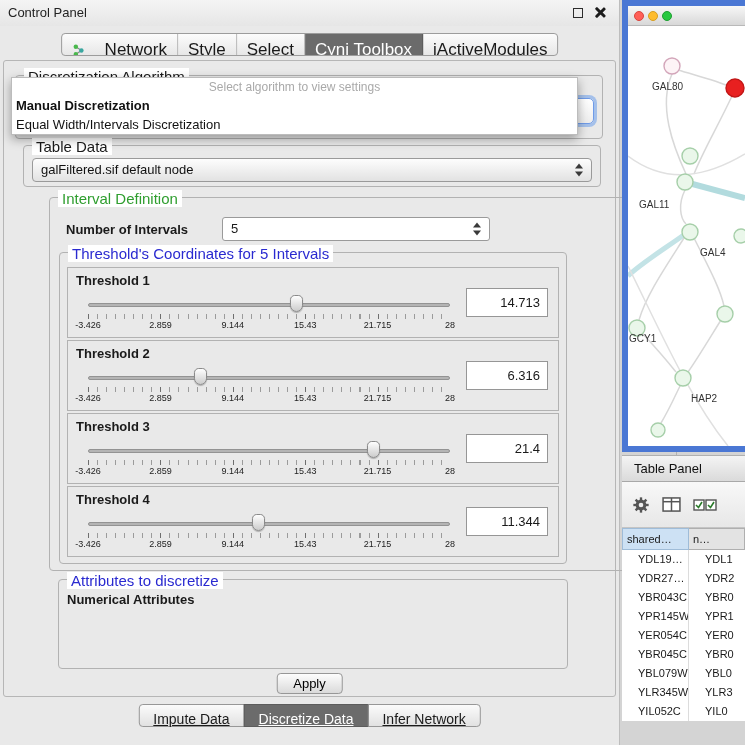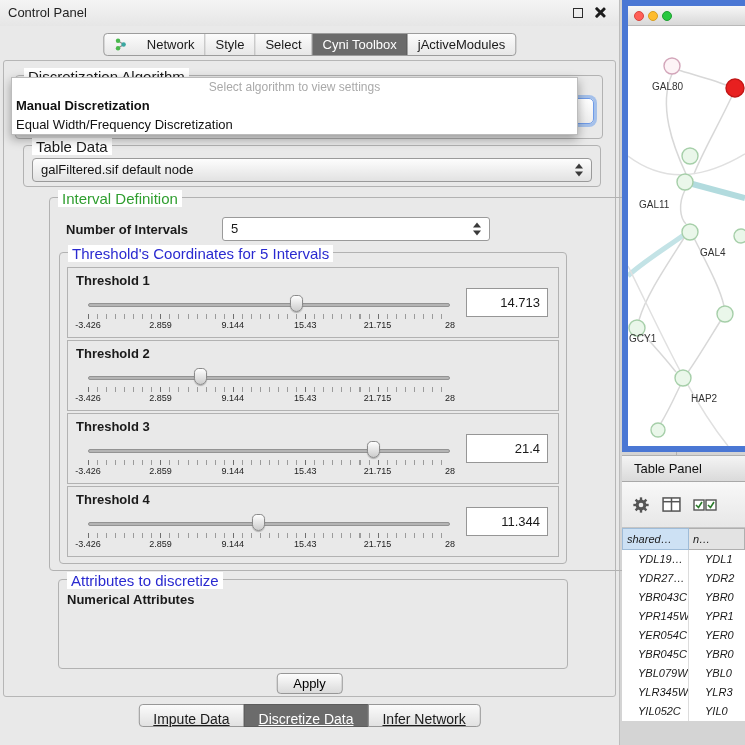--- a/index.html
+++ b/index.html
@@ -16,21 +16,21 @@
   .close-icon { position: absolute; right: 13px; top: 6px; width: 13px; height: 13px; }
   .close-icon::before, .close-icon::after { content: ""; position: absolute; left: 5.5px; top: 0;
     width: 2.6px; height: 13px; background: #1c1c1c; border-radius: 1px; }
   .close-icon::before { transform: rotate(45deg); }
   .close-icon::after  { transform: rotate(-45deg); }
 
   
   .top-tabs { position: absolute; top: 33px; left: 50%; transform: translateX(-50%);
     display: flex; height: 23px; border: 1px solid #9c9c9c; border-radius: 4px;
     background: linear-gradient(#fcfcfc, #e7e7e7); overflow: hidden; }
-  .tab { display: flex; align-items: center; gap: 20px; padding: 10px 10px; font-size: 13px;
+  .tab { display: flex; align-items: center; gap: 20px; padding: 16px 10px; font-size: 17px;
     border-right: 1px solid #b8b8b8; white-space: nowrap; cursor: default; }
   .tab:last-child { border-right: none; }
   .tab.active { background: #6b6b6b; color: #fff; border-color: #5c5c5c; }
 
   
   .content-panel { position: absolute; left: 3px; top: 60px; width: 613px; height: 637px;
     border: 1px solid #b6b6b6; border-radius: 3px; background: #e9e9e9; }
 
   .group { position: absolute; border: 1px solid #b2b2b2; border-radius: 4px; }
   .gtitle { position: absolute; top: -8px; left: 8px; background: #ffffff; padding: 0 4px;
@@ -121,21 +121,21 @@
   .light { position: absolute; top: 5px; width: 10px; height: 10px; border-radius: 50%; }
   .light.red    { left: 6px;  background: #ff5f57; border: 1px solid #d9453e; }
   .light.yellow { left: 20px; background: #febc2e; border: 1px solid #d69e21; }
   .light.green  { left: 34px; background: #28c840; border: 1px solid #1e9e32; }
   .nw-canvas { position: absolute; left: 0; top: 20px; right: 0; bottom: 0; background: #fff; overflow: hidden; }
   .nw-canvas svg { width: 117px; height: 420px; display: block; }
 
   .table-panel-header { position: absolute; left: 622px; top: 455px; width: 123px; height: 27px;
     background: linear-gradient(#f4f4f4, #dadada); border-top: 1px solid #b0b0b0; border-bottom: 1px solid #a8a8a8;
     font-size: 13px; line-height: 25px; padding-left: 12px; color: #111; }
-  .table-panel { position: absolute; left: 622px; top: 482px; width: 123px; height: 208px; background: #e9e9e9; font-style: italic; }
+  .table-panel { position: absolute; left: 622px; top: 482px; width: 123px; height: 208px; background: #e9e9e9; }
   .tp-toolbar { height: 46px; background: linear-gradient(#f8f8f8, #e7e7e7); border-bottom: 1px solid #c4c4c4;
     display: flex; align-items: center; padding-left: 10px; gap: 12px; }
   .tool-icon { display: block; }
   .tp-header { display: flex; height: 22px; }
   .hcell { font-size: 11px; line-height: 20px; padding-left: 4px; border: 1px solid #afafaf;
     overflow: hidden; white-space: nowrap; }
   .hcell.c0 { width: 67px; background: #cde1f4; border-color: #9fbcd8; }
   .hcell.c1 { flex: 1; background: #e3e3e3; border-left: none; }
   .table-body { background: #fff; }
   .trow { display: flex; height: 19px; background: #fff; }
@@ -181,21 +181,21 @@
   <div class="content-panel">
 
     <div class="group discretization-group">
       <span class="gtitle">Discretization Algorithm</span>
       <div class="algo-combo"></div>
     </div>
 
     <div class="algo-popup">
       <div class="popup-placeholder">Select algorithm to view settings</div>
       <div class="popup-opt bold">Manual Discretization</div>
-      <div class="popup-opt">Equal Width/Frequency Discretization</div>
+      <div class="popup-opt">Equal Width/Intervals Discretization</div>
     </div>
 
     <div class="group table-data-group">
       <span class="gtitle">Table Data</span>
       <div class="combo">
         <span>galFiltered.sif default node</span>
         <span class="updown"></span>
       </div>
     </div>
 
@@ -236,20 +236,21 @@
       <div class="thumb" style="left: 30.9998%;"></div>
       <div class="scale">
                   <span style="left: 0%;">-3.426</span>
                   <span style="left: 20%;">2.859</span>
                   <span style="left: 40%;">9.144</span>
                   <span style="left: 60%;">15.43</span>
                   <span style="left: 80%;">21.715</span>
                   <span style="left: 100%;">28</span>
                 </div>
     </div>
+    <div class="th-value">6.316</div>
   </div>
 
   <div class="threshold-row">
     <div class="th-label">Threshold 3</div>
     <div class="slider">
       <div class="track"></div>
       <div class="ticks"></div>
       <div class="thumb" style="left: 78.9983%;"></div>
       <div class="scale">
                   <span style="left: 0%;">-3.426</span>

